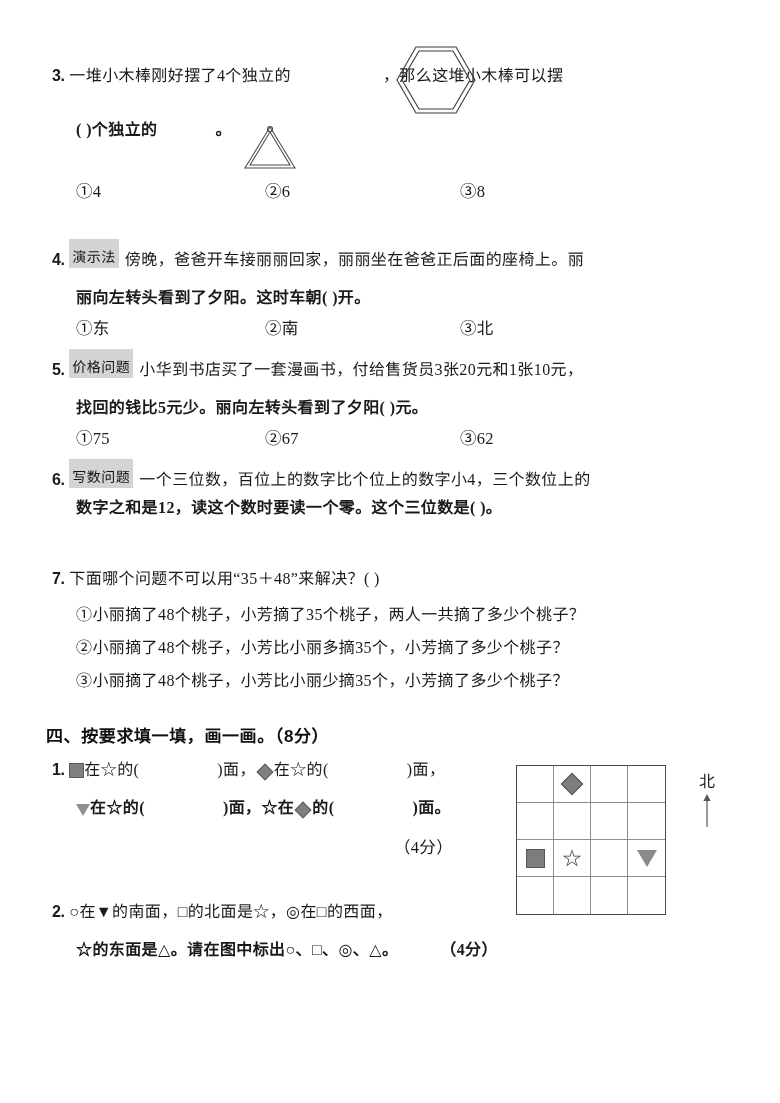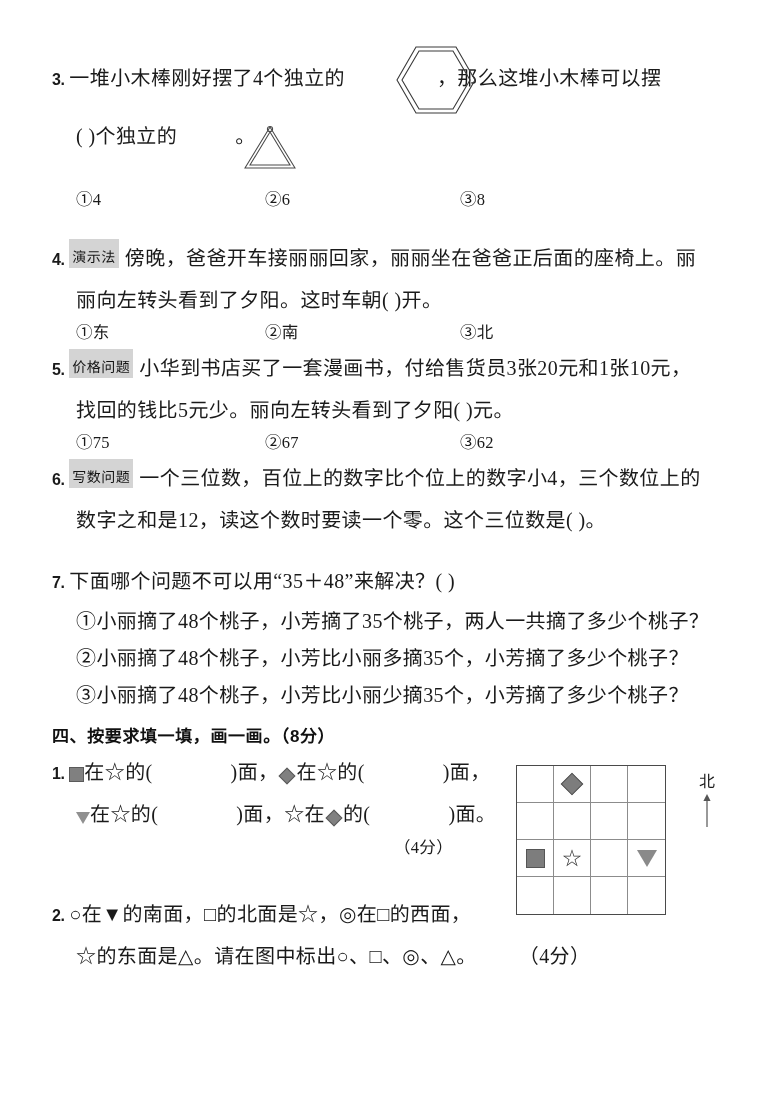--- a/index.html
+++ b/index.html
@@ -39,25 +39,26 @@
   .q-num {
     font-family: "Liberation Sans", "DejaVu Sans", sans-serif;
     font-weight: bold;
     font-size: 16px;
     letter-spacing: -0.5px;
     margin-right: 5px;
     flex: 0 0 auto;
   }
   .cn {
     font-family: "Liberation Serif", "DejaVu Serif", serif;
-    font-size: 20px;
+    font-size: 16px;
     letter-spacing: 0.4px;
   }
   .indent {
     padding-left: 24px;
+    font-weight: bold;
   }
   .tag {
     display: inline-block;
     background: #d4d4d4;
     color: #141414;
     font-size: 14px;
     padding: 12px 3px 2px 3px;
     margin-right: 6px;
     letter-spacing: 0.5px;
     line-height: 1.05;
@@ -85,21 +86,21 @@
     font-size: 16.5px;
     line-height: 1.0;
     white-space: nowrap;
     margin-top: 20px;
   }
   .opt-stack > div { margin-top: 17px; }
 
   
   .section-head {
     position: absolute;
-    left: 52px;
+    left: 46px;
     font-family: "Liberation Sans", "DejaVu Sans", sans-serif;
     font-weight: bold;
     font-size: 17px;
     letter-spacing: 0.6px;
     color: #111;
   }
 
   
   .glyph {
     display: inline-block;
@@ -284,21 +285,21 @@
       <span class="opt opt-c">③62</span>
     </div>
   </div>
 
   <div class="q" style="top:459px;">
     <div class="q-line">
       <span class="q-num">6.</span>
       <span class="tag">写数问题</span>
       <span class="cn">一个三位数，百位上的数字比个位上的数字小4，三个数位上的</span>
     </div>
-    <div class="q-line indent" style="margin-top:22px;text-align:right;">
+    <div class="q-line indent" style="margin-top:12px;text-align:right;">
       <span class="cn">数字之和是12，读这个数时要读一个零。这个三位数是(          )。</span>
     </div>
   </div>
 
   <div class="q" style="top:571px;">
     <div class="q-line">
       <span class="q-num">7.</span>
       <span class="cn">下面哪个问题不可以用“35＋48”来解决？(          )</span>
     </div>
     <div class="opt-stack">

